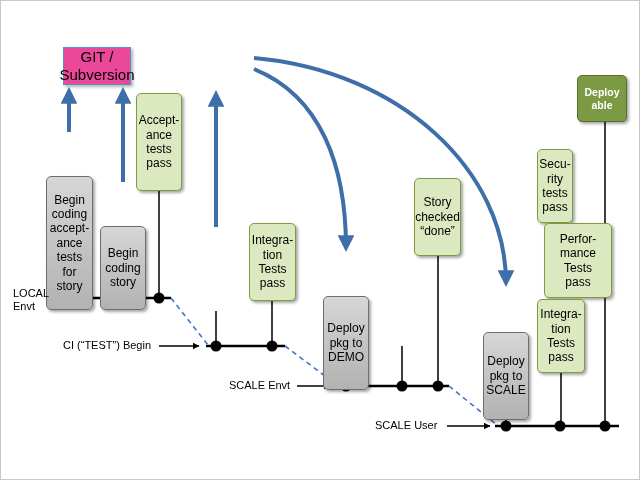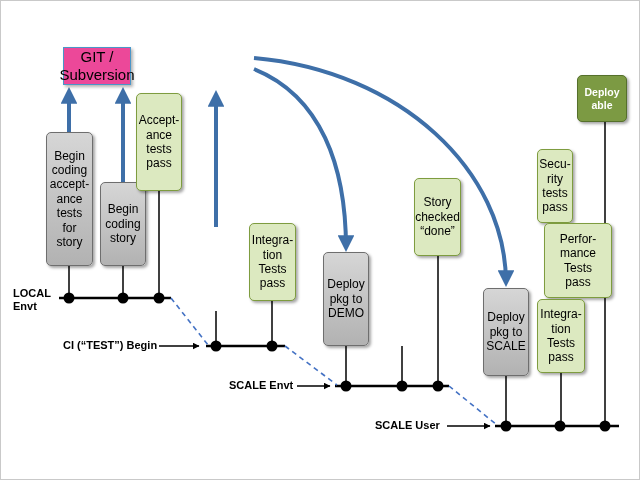--- a/index.html
+++ b/index.html
@@ -12,28 +12,28 @@
   .node{
     position:absolute;display:flex;align-items:center;justify-content:center;
     text-align:center;white-space:pre-line;font-size:12px;line-height:1.2;
     color:#000;box-sizing:border-box;padding:2px;z-index:2;
   }
   .rounded{border-radius:5px;box-shadow:2px 2px 3px rgba(0,0,0,0.35);}
   .repo{
     background:#ec4899;border:1.5px solid #4a96c8;font-size:15px;
     box-shadow:2px 2px 3px rgba(0,0,0,0.3);
   }
-  .gray{background:linear-gradient(#d6d6d6,#b2b2b2);border:1.5px solid #6e6e6e;}
+  .gray{background:linear-gradient(#d6d6d6,#b2b2b2);border:1.5px solid #6e6e6e;margin-top:44px;}
   .green{background:#dce9c0;border:1.5px solid #7e9c3f;}
   .dark{
     background:#7c9a43;border:1.5px solid #55702b;color:#ffffff;
     font-weight:bold;font-size:10.5px;
   }
   .env{
-    position:absolute;font-weight:bold;font-size:11px;color:#000;
+    position:absolute;font-weight:normal;font-size:11px;color:#000;
     white-space:pre-line;z-index:2;line-height:1.15;
   }
   .footer{
     position:absolute;left:0;bottom:5px;width:100%;text-align:center;
     font-size:7.6px;color:#1a1a1a;z-index:2;
   }
 </style>
 </head>
 <body>
 

